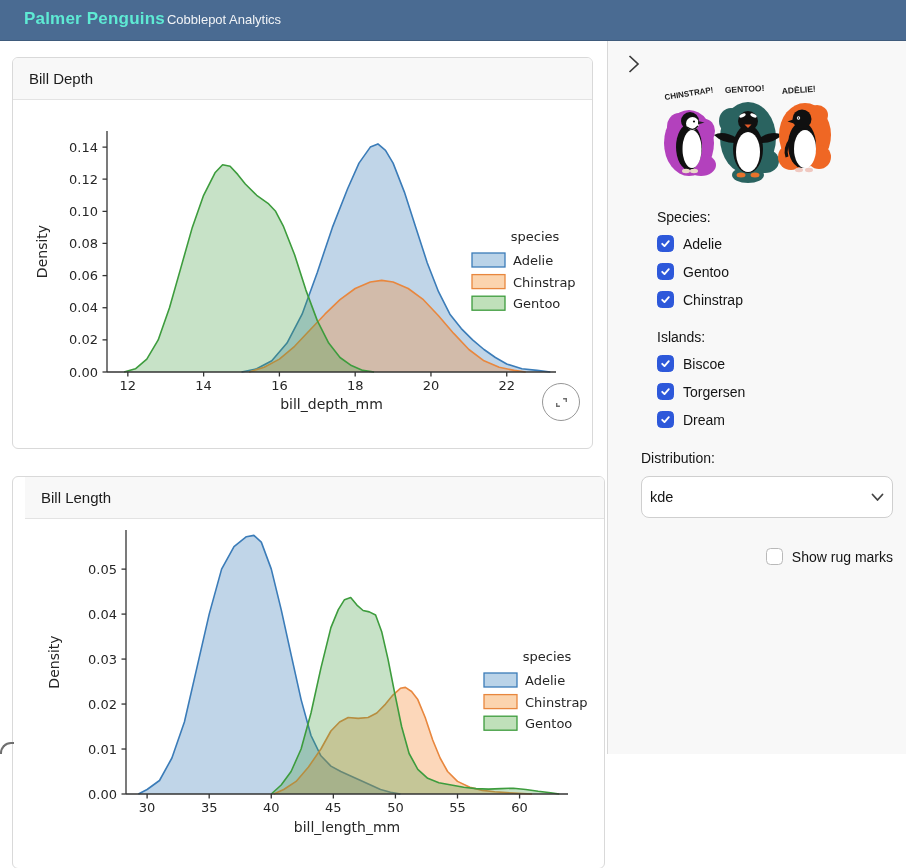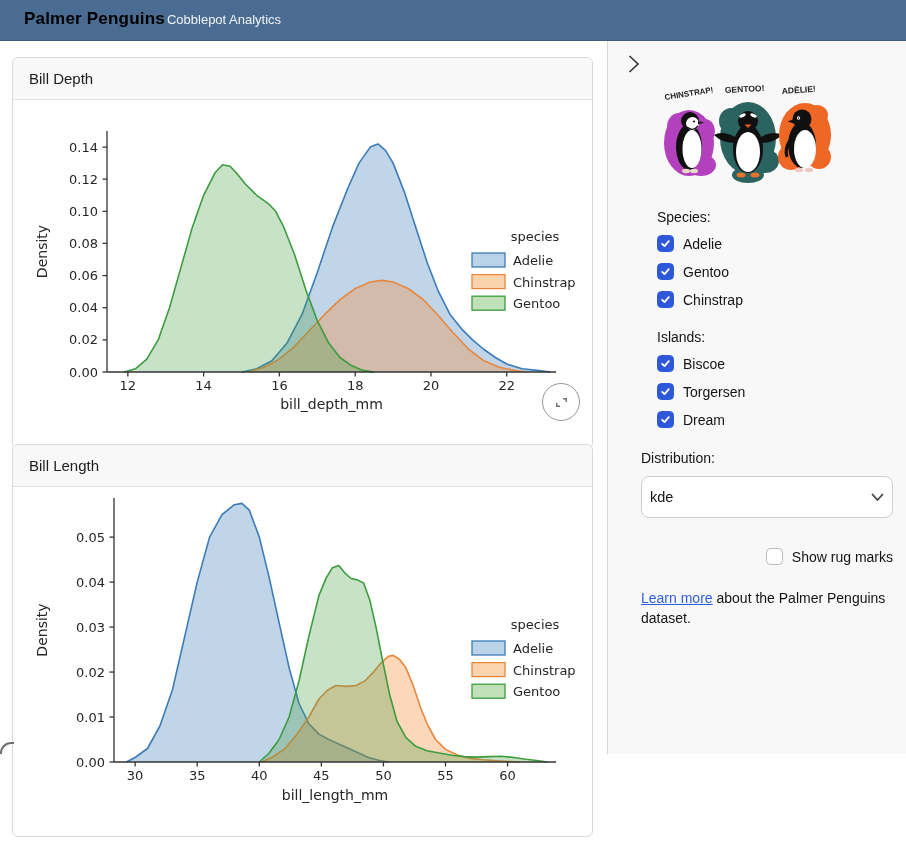--- a/index.html
+++ b/index.html
@@ -4,32 +4,32 @@
 <style>
   html,body{margin:0;padding:0;}
   body{
     width:906px;height:868px;position:relative;overflow:hidden;
     font-family:"Liberation Sans",sans-serif;background:#fff;color:#1d1d1d;
     -webkit-font-smoothing:antialiased;
   }
   
   .navbar{height:41px;background:#4a6b92;display:flex;align-items:baseline;
     padding:9px 0 0 24px;box-sizing:border-box;border-bottom:1px solid rgba(0,0,0,.15);}
-  .navbar .title{color:#000000;font-size:17px;font-weight:700;letter-spacing:.2px;}
+  .navbar .title{color:#5eead4;font-size:17px;font-weight:700;letter-spacing:.2px;}
   .navbar .subtitle{color:rgba(255,255,255,.92);font-size:13px;margin-left:2px;font-weight:500;}
   
   .layout{display:flex;height:713px;}
   main{width:607px;position:relative;background:#fff;}
   aside{flex:1;background:#f8f8f8;border-left:1px solid #d8d8d8;
     padding:10px 13px 0 33px;box-sizing:border-box;position:relative;}
   
   .card{position:absolute;left:12px;width:579px;background:#fff;
     border:1px solid #d9d9d9;border-radius:6px;overflow:hidden;}
   #card-0{top:16px;height:390px;}
-  #card-1{top:403px;height:391px;}
+  #card-1{top:435px;height:391px;padding-left:12px;}
   .card-h{height:41px;background:#f8f8f8;border-bottom:1px solid #e3e3e3;
     display:flex;align-items:center;padding:0 16px;font-size:15px;color:#1d1d1d;}
   .card-b{position:relative;}
   .card-b svg.chart{display:block;}
   .expand{position:absolute;right:12px;bottom:9px;width:38px;height:38px;border-radius:50%;
     border:1px solid #979797;background:#fff;display:flex;align-items:center;justify-content:center;
     cursor:pointer;padding:0;}
   .peek{position:absolute;left:0;bottom:0;width:14px;height:12px;box-sizing:border-box;
     border-top:2.5px solid #6f6f6f;border-left:2.5px solid #6f6f6f;border-top-left-radius:11px;}
   
@@ -304,15 +304,14 @@
           <path d="M1.5 1.5 L6.5 7 L11.5 1.5" fill="none" stroke="#444" stroke-width="1.8" stroke-linecap="round" stroke-linejoin="round"></path>
         </svg>
       </div>
     </div>
 
     <label class="row rug">
       <span class="cb"></span>
       <span class="cb-label">Show rug marks</span>
     </label>
 
-    <p class="foot"><a>Learn more</a><span> about the Palmer Penguins dataset.</span></p>
   </aside>
 </div>
 
 </body></html>

